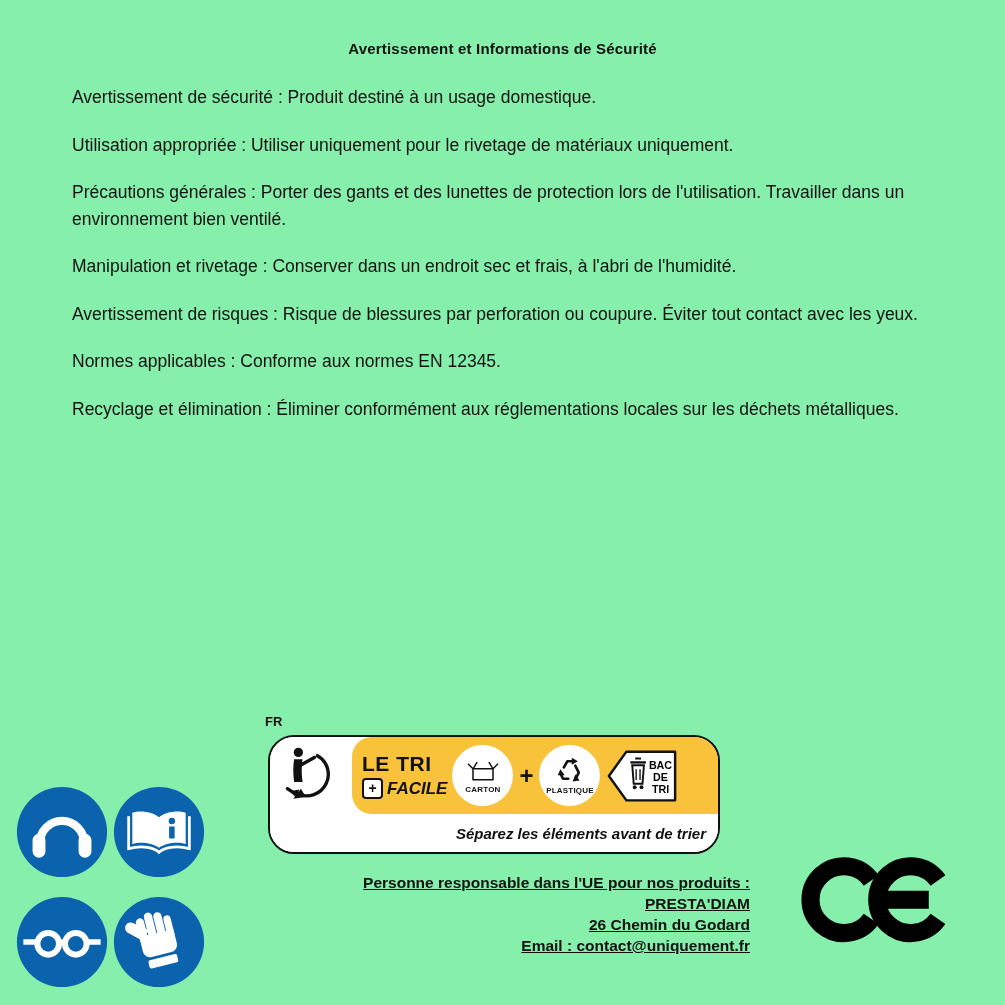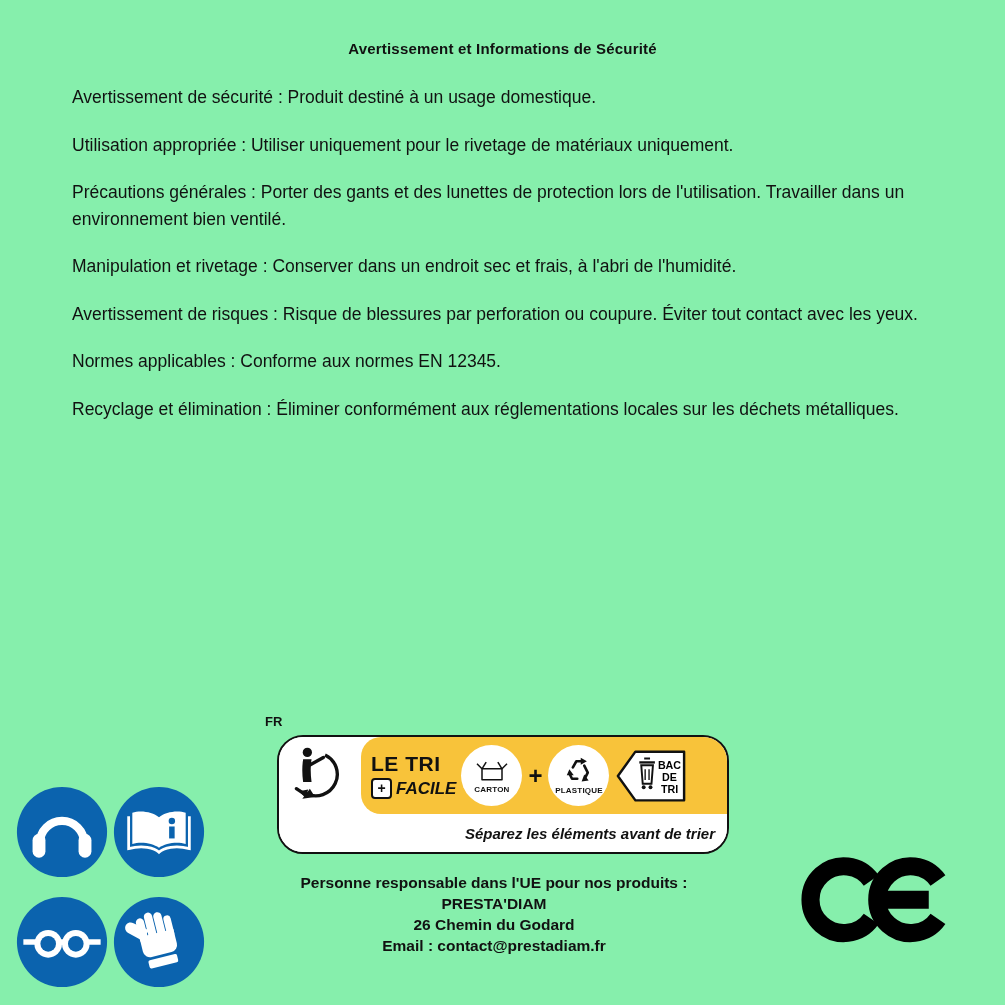--- a/index.html
+++ b/index.html
@@ -53,21 +53,20 @@
     position: absolute;
     left: 268px; top: 735px;
     width: 452px; height: 119px;
     border: 2.5px solid #111;
     border-radius: 26px;
     background: #fff;
     box-sizing: border-box;
     overflow: hidden;
     display: flex;
     flex-direction: column;
-    margin-left: 9px;
   }
   .banner-main { flex: 1; display: flex; min-height: 0; }
   .triman-wrap {
     width: 82px;
     display: flex; align-items: center; justify-content: center;
     background: #fff;
   }
   .yellow-zone {
     flex: 1;
     background: #f8c33a;
@@ -116,24 +115,25 @@
     font-style: italic;
     font-weight: 700;
     font-size: 15px;
   }
 
   
   .address {
     position: absolute;
     left: 238px; top: 872px;
     width: 512px;
-    text-align: center;
+    text-align: right;
     font-weight: 700;
     font-size: 15.5px;
     line-height: 21px;
+    text-decoration: underline;
   }
   .address div { margin: 0; }
 
   
   .ce-wrap { position: absolute; left: 800px; top: 852px; }
 </style>
 </head>
 <body>
 
 <div class="page">
@@ -254,21 +254,21 @@
         </svg>
       </div>
     </div>
     <div class="banner-footer">Séparez les éléments avant de trier</div>
   </div>
 
   <div class="address">
     <div>Personne responsable dans l'UE pour nos produits :</div>
     <div>PRESTA'DIAM</div>
     <div>26 Chemin du Godard</div>
-    <div>Email : contact@prestadiam.fr</div>
+    <div>Email : contact@uniquement.fr</div>
   </div>
 
   <div class="ce-wrap">
     <svg width="155" viewBox="0 0 325 200">
       <g fill="none" stroke="#000" stroke-width="38">
         <path d="M149.3 59.8 A70 70 0 1 0 149.3 140.2"></path>
         <path d="M289.3 59.8 A70 70 0 1 0 289.3 140.2"></path>
         <path d="M162 100 H270"></path>
       </g>
     </svg>

